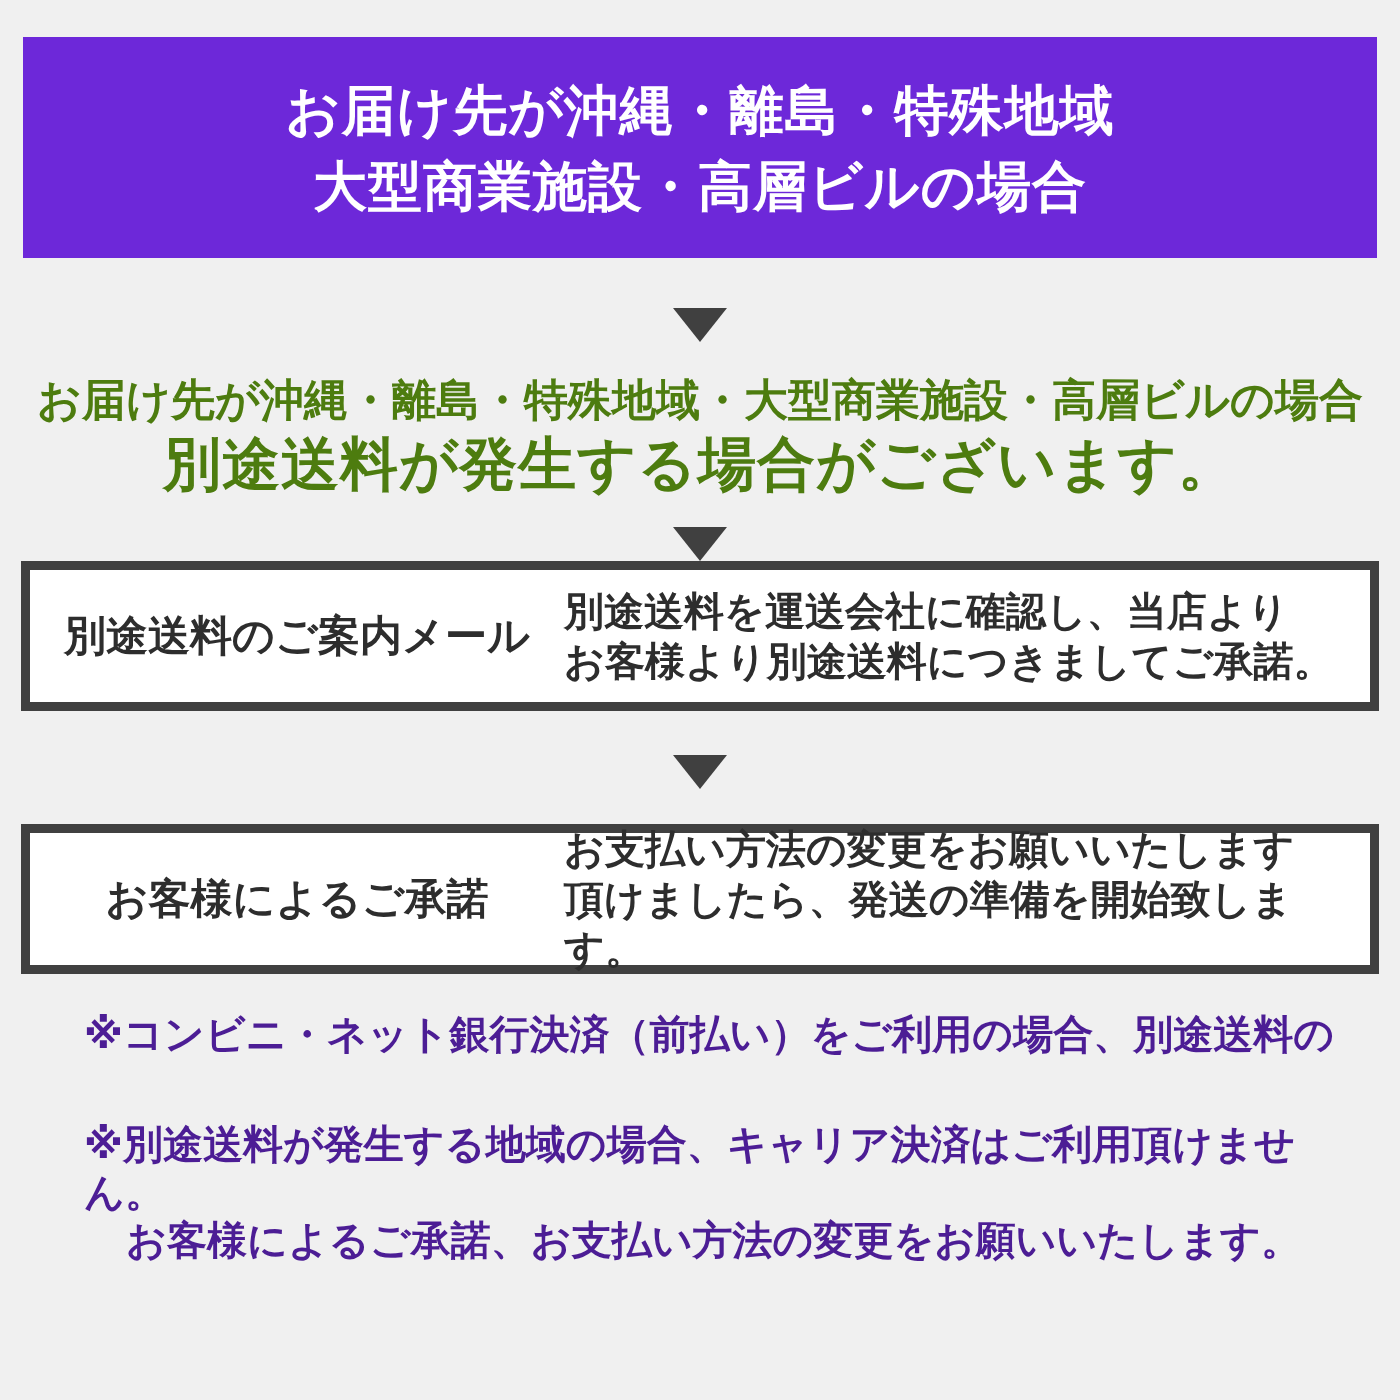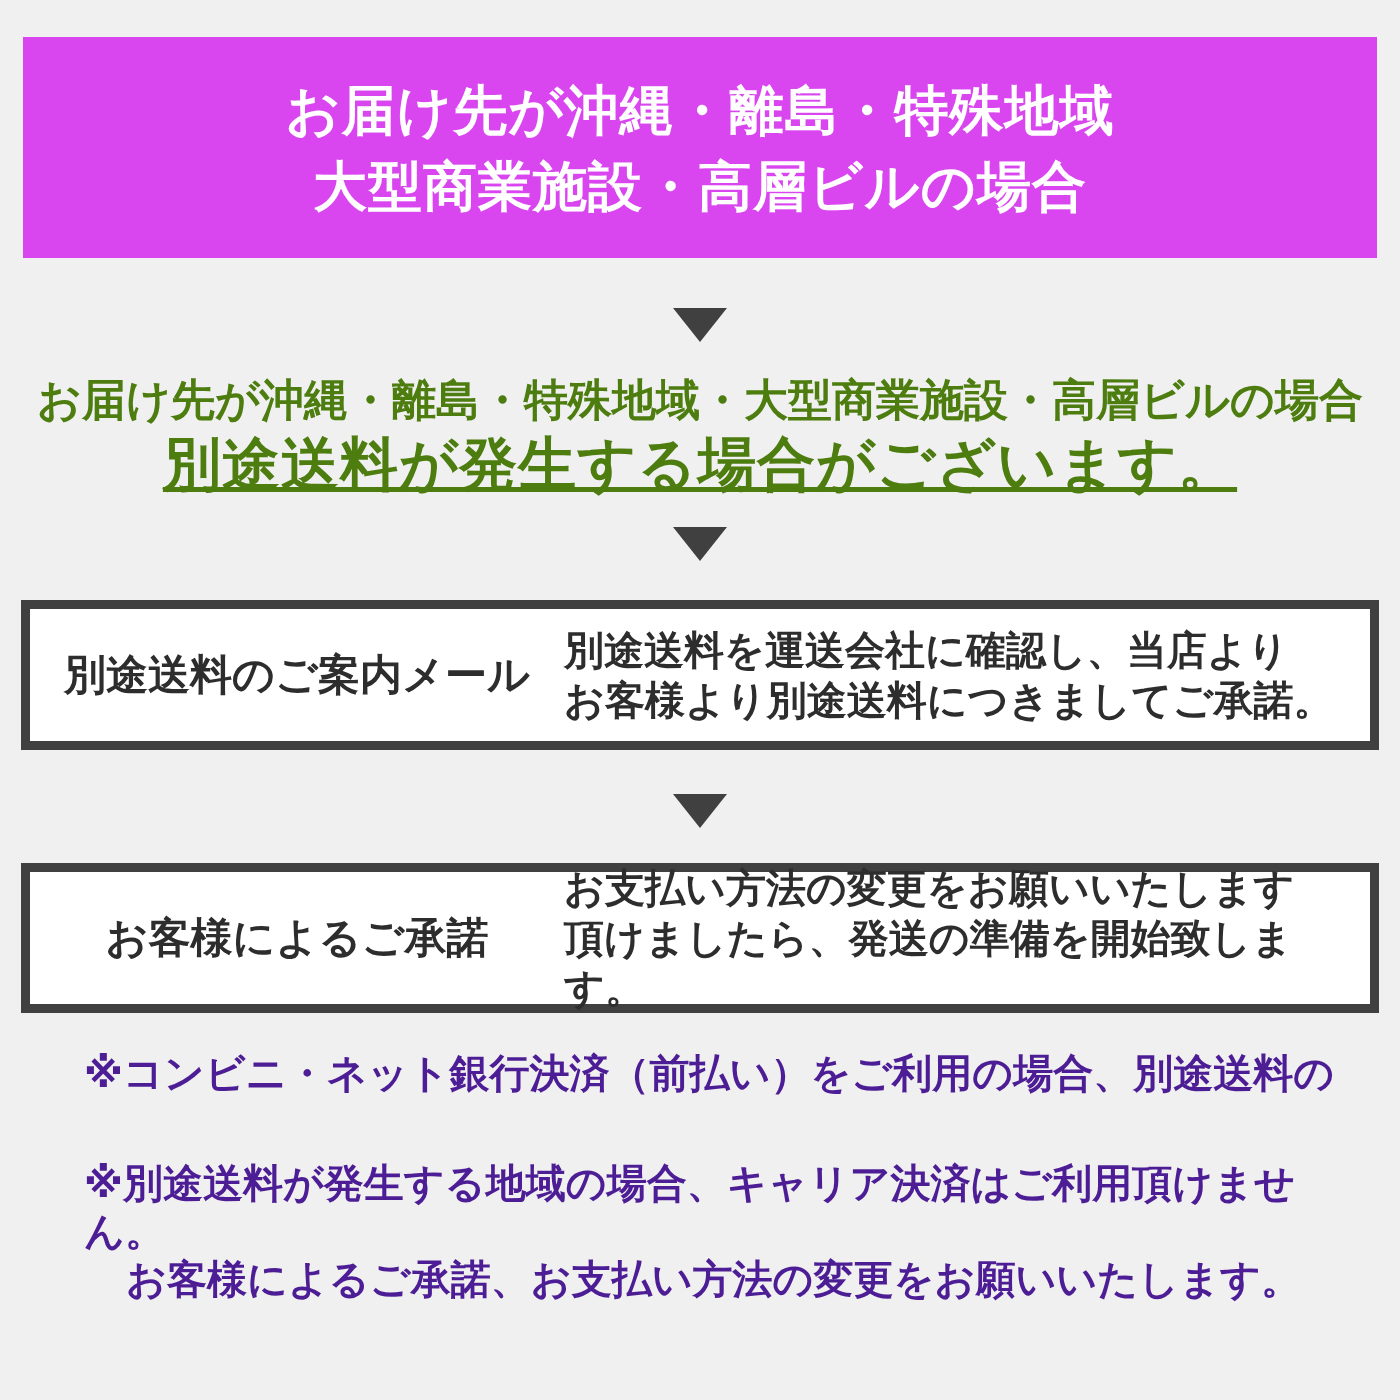--- a/index.html
+++ b/index.html
@@ -15,21 +15,21 @@
     width: 1400px;
     height: 1400px;
     overflow: hidden;
     background: #f0f0f0;
   }
 
   
   .header-box {
     margin: 37px 23px 0 23px;
     height: 221px;
-    background: #d946ef;
+    background: #6d28d9;
     color: #ffffff;
     display: flex;
     flex-direction: column;
     justify-content: center;
     align-items: center;
     font-size: 54px;
     line-height: 76px;
     letter-spacing: 1px;
     text-align: center;
   }
@@ -42,32 +42,32 @@
     border-right: 27px solid transparent;
     border-top: 34px solid #404040;
   }
   .arrow1 { margin-top: 50px; }
   .arrow2 { margin-top: 27px; }
   .arrow3 { margin-top: 44px; }
 
   
   .lead { margin-top: 30px; text-align: center; color: #4d7c0f; }
   .lead-line1 { font-size: 44px; line-height: 56px; }
-  .lead-line2 { font-size: 58px; line-height: 72px; letter-spacing: 1px; text-decoration: underline; }
+  .lead-line2 { font-size: 58px; line-height: 72px; letter-spacing: 1px; }
 
   
   .step-box {
     margin-left: 21px; margin-right: 21px;
     height: 150px;
     background: #ffffff;
     border: 9px solid #404040;
     display: flex;
     align-items: center;
   }
-  .step-box1 { margin-top: 39px; }
+  .step-box1 { }
   .step-box2 { margin-top: 35px; }
   .step-label {
     width: 534px;
     text-align: center;
     font-size: 42px;
     line-height: 50px;
     color: #2d2d2d;
   }
   .step-desc {
     flex: 1;

